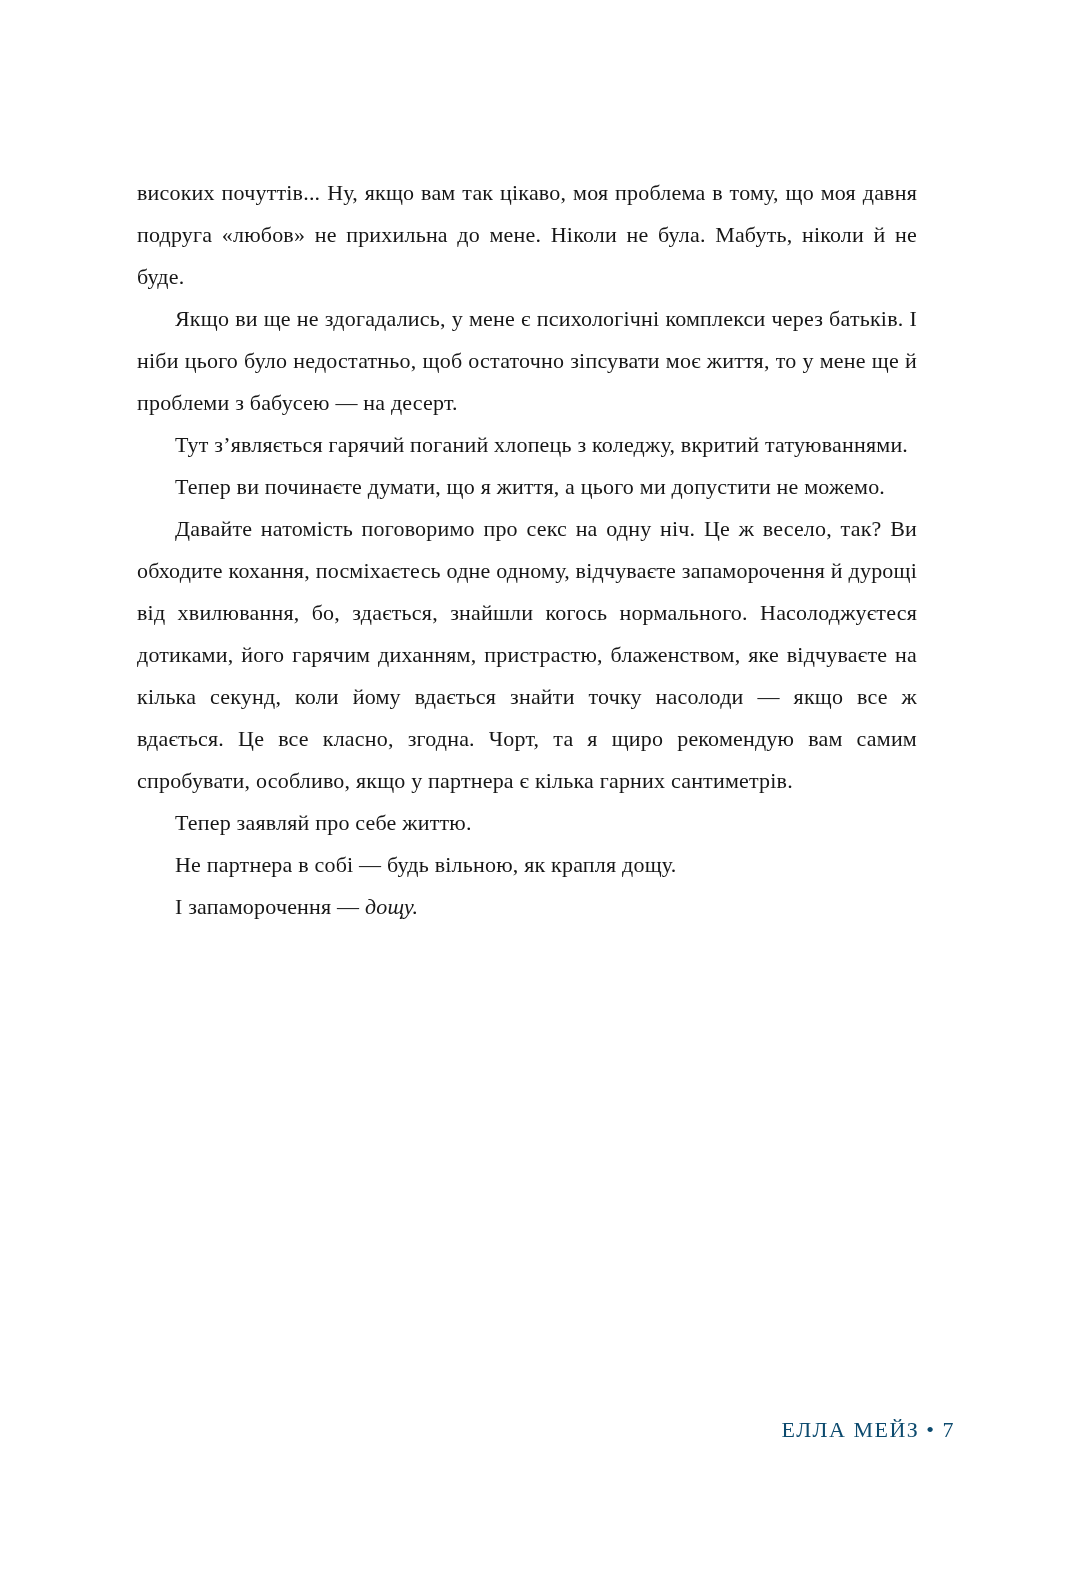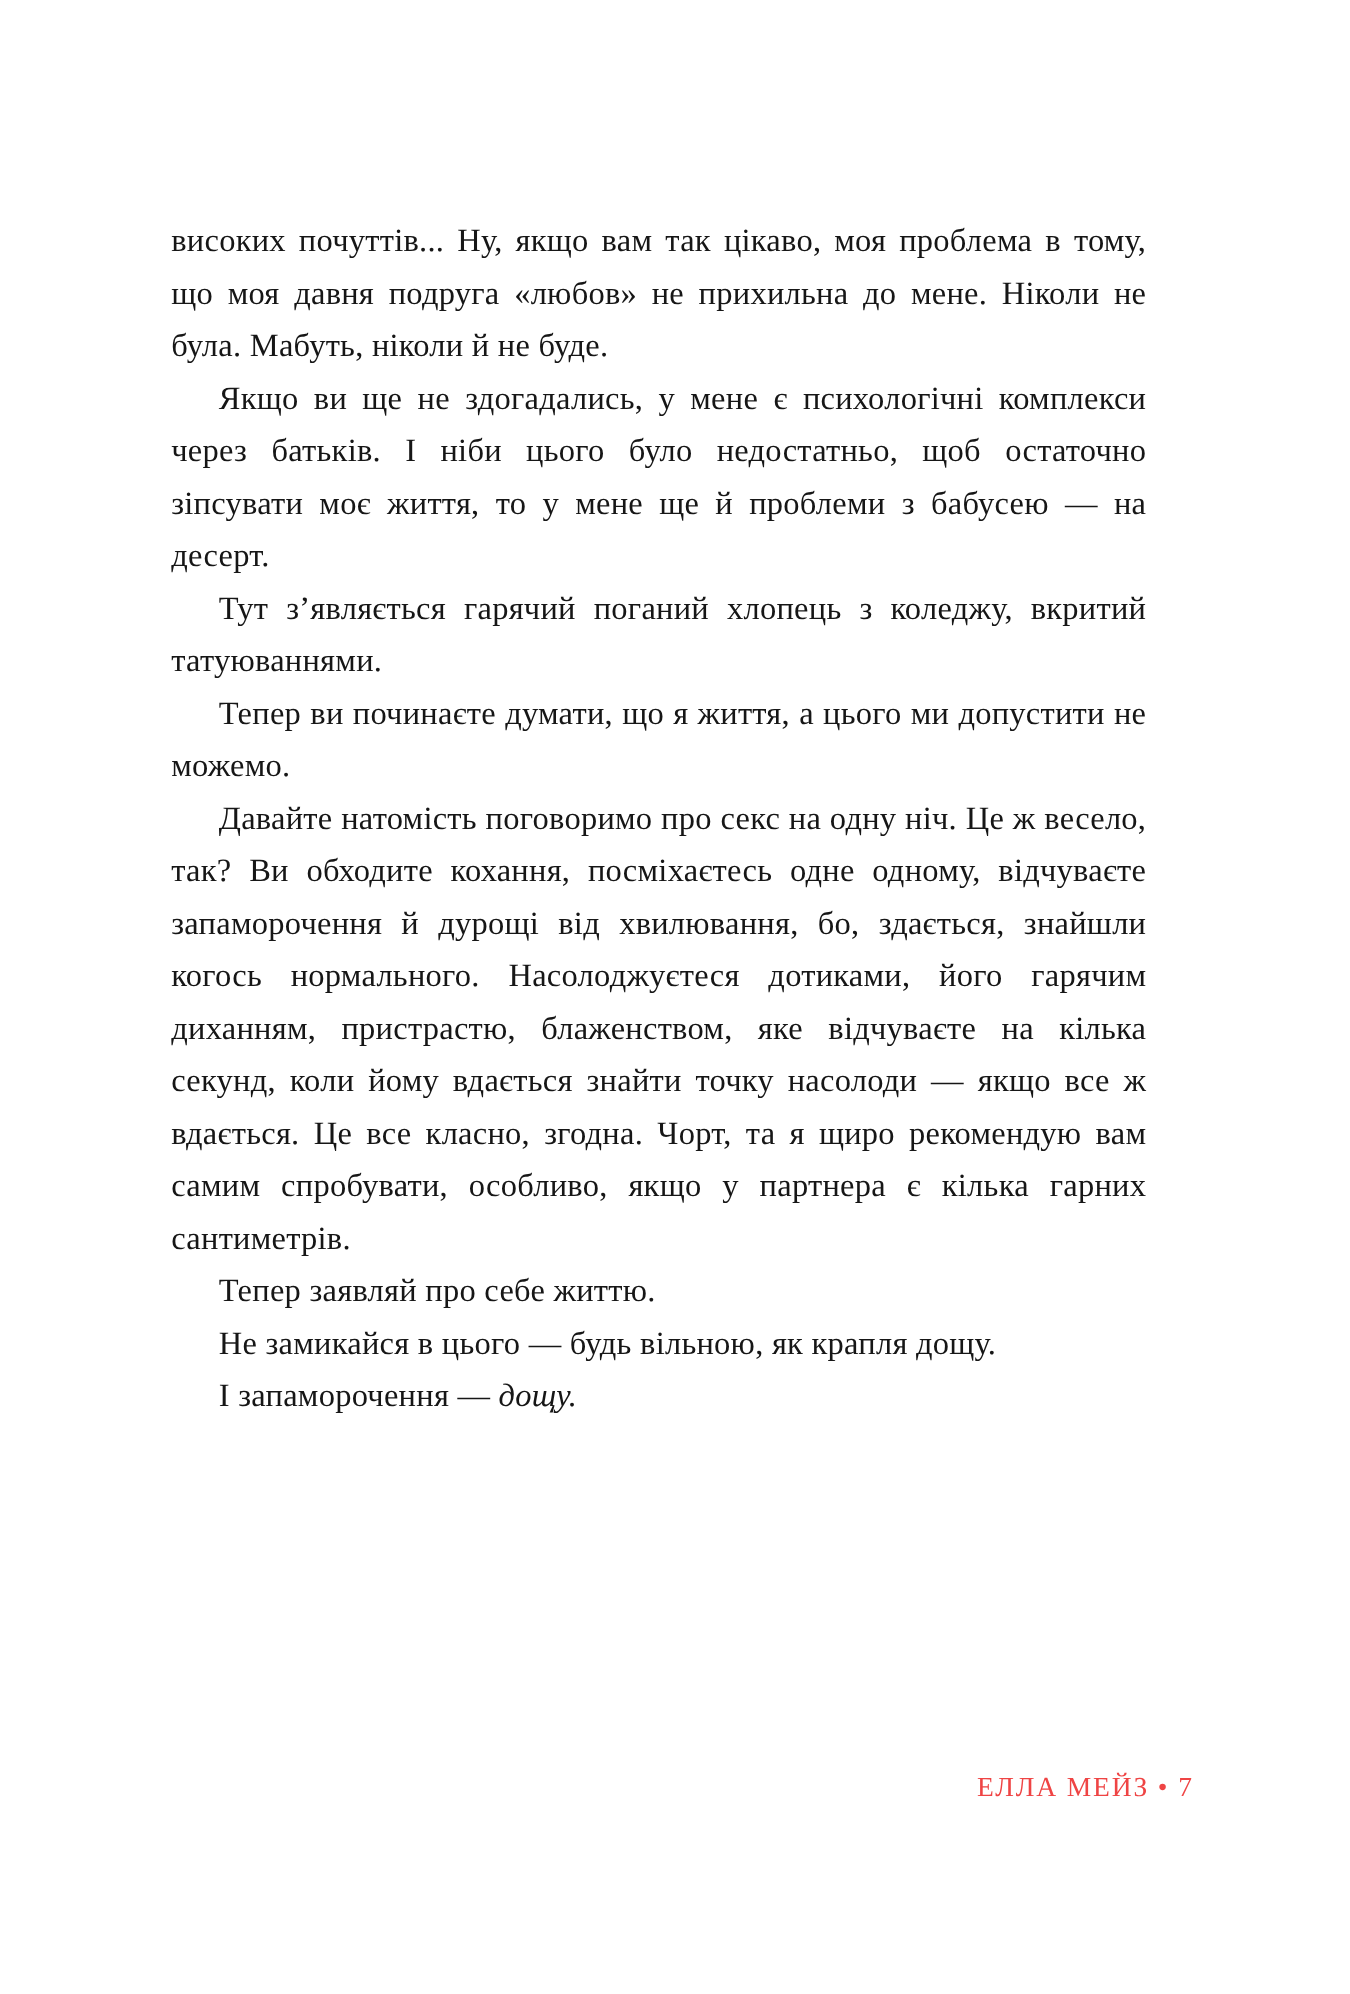--- a/index.html
+++ b/index.html
@@ -18,21 +18,21 @@
   .book-page {
     position: absolute;
     inset: 0;
     background: #ffffff;
   }
   .text-block {
     position: absolute;
     left: 137px;
     top: 172px;
     width: 780px;
-    font-size: 26px;
+    font-size: 22px;
     line-height: 42px;
     text-align: justify;
     letter-spacing: 0.2px;
   }
   .para {
     margin: 0;
     padding: 0;
   }
   .para.indent {
     text-indent: 38px;
@@ -40,40 +40,40 @@
   .italic {
     font-style: italic;
   }
   .footer {
     position: absolute;
     top: 1416px;
     right: 125px;
     font-size: 22px;
     line-height: 28px;
     letter-spacing: 1.5px;
-    color: #ef4444;
+    color: #0c4a6e;
     white-space: nowrap;
   }
   .footer .sep {
     margin: 0 7px;
   }
 </style>
 </head>
 <body>
 
 <div class="book-page">
 
   <div class="text-block" id="text-block">
       <p class="para"><span>високих почуттів... Ну, якщо вам так цікаво, моя проблема в тому, що моя давня подруга «любов» не прихильна до мене. Ніколи не була. Мабуть, ніколи й не буде.</span></p>
       <p class="para indent"><span>Якщо ви ще не здогадались, у мене є психологічні комплекси через батьків. І ніби цього було недостатньо, щоб остаточно зіпсувати моє життя, то у мене ще й проблеми з бабусею — на десерт.</span></p>
       <p class="para indent"><span>Тут з’являється гарячий поганий хлопець з коледжу, вкритий татуюваннями.</span></p>
       <p class="para indent"><span>Тепер ви починаєте думати, що я життя, а цього ми допустити не можемо.</span></p>
       <p class="para indent"><span>Давайте натомість поговоримо про секс на одну ніч. Це ж весело, так? Ви обходите кохання, посміхаєтесь одне одному, відчуваєте запаморочення й дурощі від хвилювання, бо, здається, знайшли когось нормального. Насолоджуєтеся дотиками, його гарячим диханням, пристрастю, блаженством, яке відчуваєте на кілька секунд, коли йому вдається знайти точку насолоди — якщо все ж вдається. Це все класно, згодна. Чорт, та я щиро рекомендую вам самим спробувати, особливо, якщо у партнера є кілька гарних сантиметрів.</span></p>
       <p class="para indent"><span>Тепер заявляй про себе життю.</span></p>
-      <p class="para indent"><span>Не замикайся в цього — будь вільною, як крапля дощу.</span></p>
+      <p class="para indent"><span>Не партнера в собі — будь вільною, як крапля дощу.</span></p>
       <p class="para indent"><span>І запаморочення — </span><span class="italic">дощу.</span></p>
     </div>
 
   <div class="footer">
     <span>ЕЛЛА МЕЙЗ</span><span class="sep">•</span><span>7</span>
   </div>
 
 </div>
 
 </body></html>

